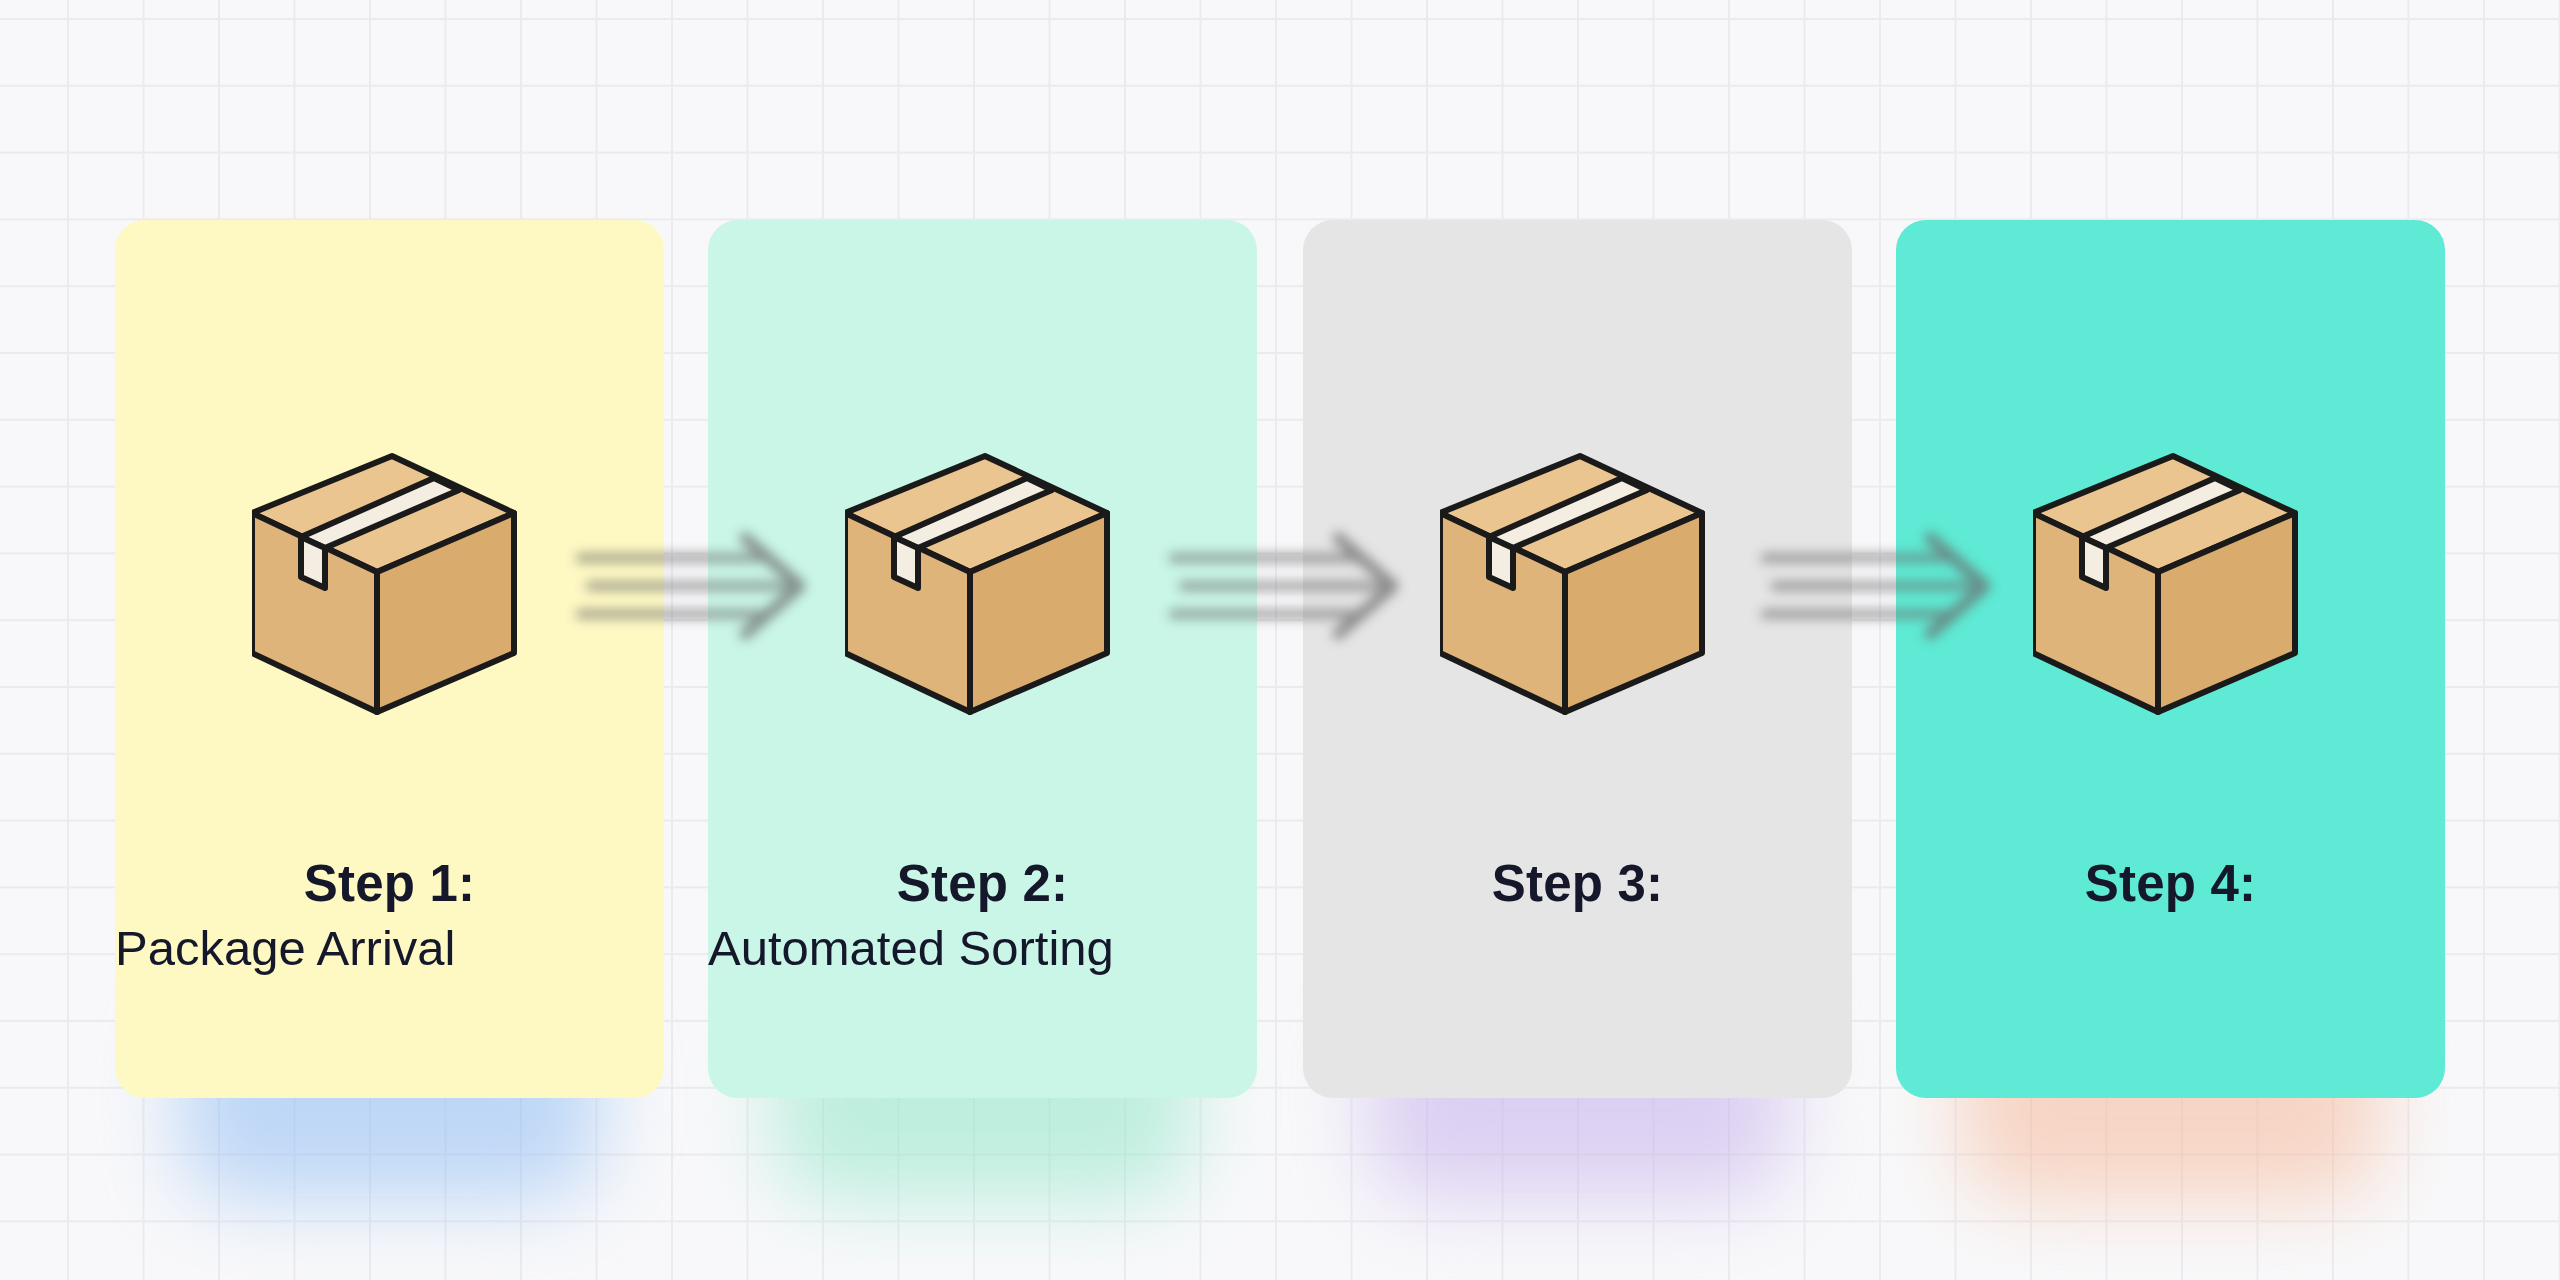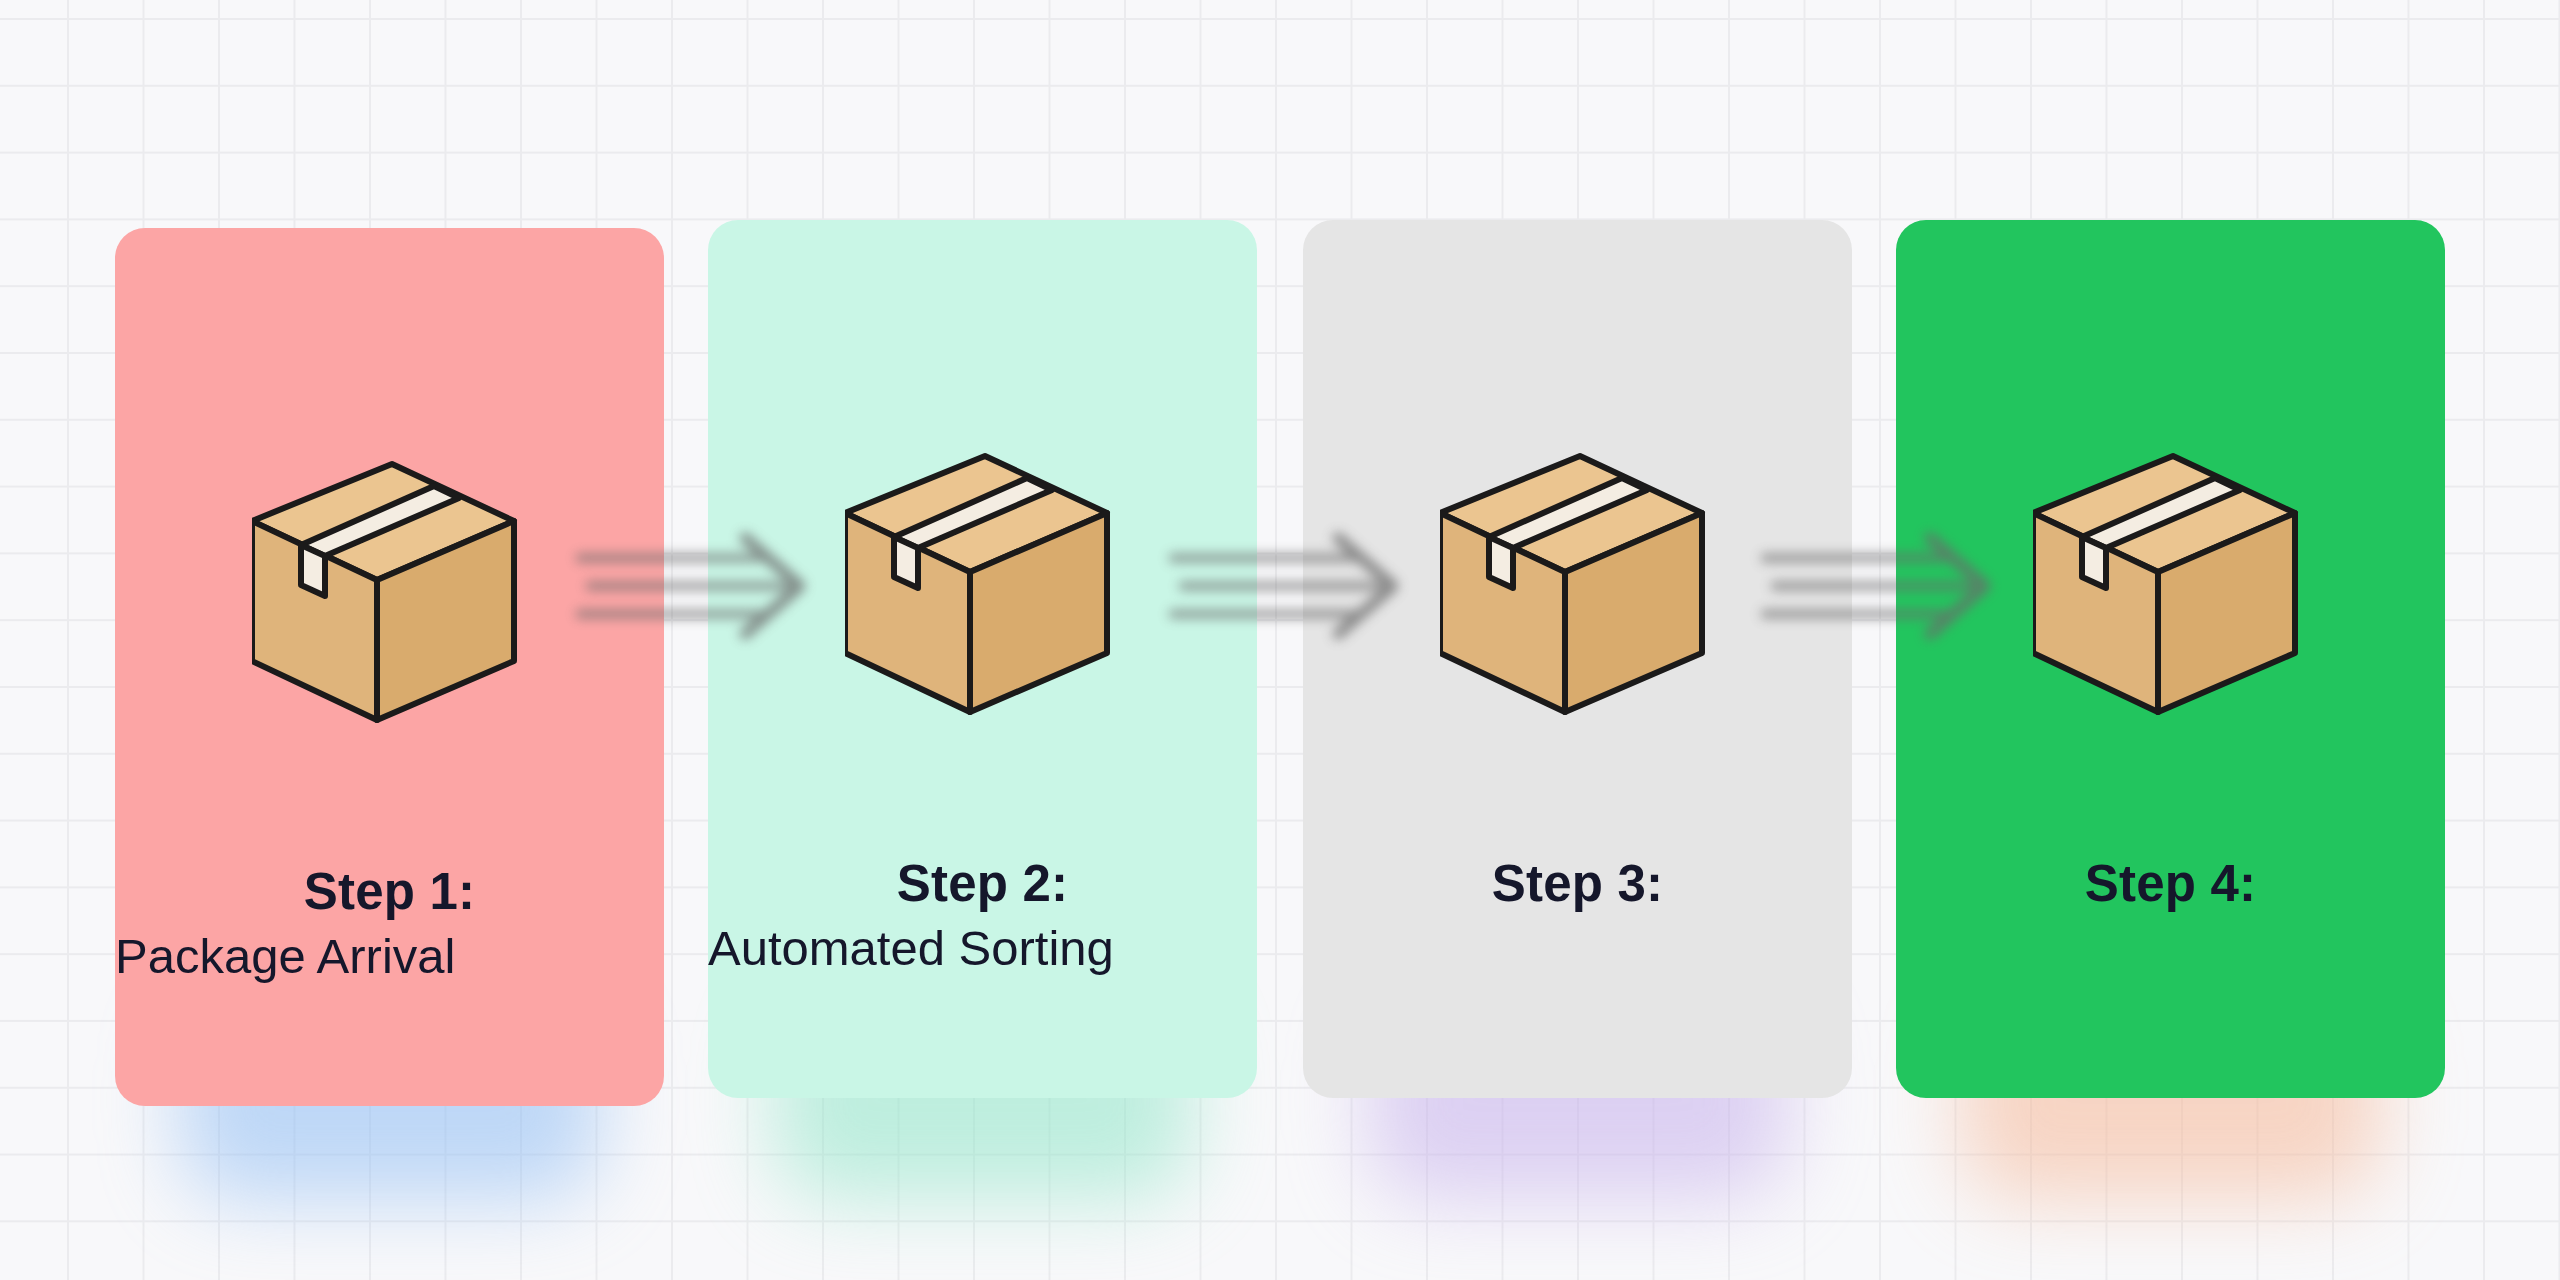--- a/index.html
+++ b/index.html
@@ -80,21 +80,21 @@
 </head>
 <body>
 
 <div class="stage">
 
   <div class="glow" style="left: 180px; background: rgb(143, 189, 244);"></div>
   <div class="glow" style="left: 773px; background: rgb(143, 230, 200);"></div>
   <div class="glow" style="left: 1368px; background: rgb(198, 176, 236);"></div>
   <div class="glow" style="left: 1961px; background: rgb(246, 184, 152);"></div>
 
-  <div class="card" style="left: 115px; background: #fca5a5; margin-top: 8px;">
+  <div class="card" style="left: 115px; background: #fef9c3;">
     <svg class="box" viewBox="0 0 280 270">
         <polygon points="140,6 262,63 125,122 0,63" fill="#ebc590" stroke="#1b1a1a" stroke-width="6" stroke-linejoin="round"></polygon>
         <polygon points="0,63 125,122 125,262 0,203" fill="#dfb47b" stroke="#1b1a1a" stroke-width="6" stroke-linejoin="round"></polygon>
         <polygon points="125,122 262,63 262,203 125,262" fill="#d9ab6d" stroke="#1b1a1a" stroke-width="6" stroke-linejoin="round"></polygon>
         <polygon points="49,87 182,28 207,40 73,98" fill="#f4ede2" stroke="#1b1a1a" stroke-width="6" stroke-linejoin="round"></polygon>
         <polygon points="49,87 73,98 73,138 49,127" fill="#f4ede2" stroke="#1b1a1a" stroke-width="6" stroke-linejoin="round"></polygon>
       </svg>
     <div class="step-label">Step 1:</div>
     <div class="step-title">Package Arrival</div>
   </div>
@@ -115,21 +115,21 @@
     <svg class="box" viewBox="0 0 280 270">
         <polygon points="140,6 262,63 125,122 0,63" fill="#ebc590" stroke="#1b1a1a" stroke-width="6" stroke-linejoin="round"></polygon>
         <polygon points="0,63 125,122 125,262 0,203" fill="#dfb47b" stroke="#1b1a1a" stroke-width="6" stroke-linejoin="round"></polygon>
         <polygon points="125,122 262,63 262,203 125,262" fill="#d9ab6d" stroke="#1b1a1a" stroke-width="6" stroke-linejoin="round"></polygon>
         <polygon points="49,87 182,28 207,40 73,98" fill="#f4ede2" stroke="#1b1a1a" stroke-width="6" stroke-linejoin="round"></polygon>
         <polygon points="49,87 73,98 73,138 49,127" fill="#f4ede2" stroke="#1b1a1a" stroke-width="6" stroke-linejoin="round"></polygon>
       </svg>
     <div class="step-label">Step 3:</div>
   </div>
 
-  <div class="card" style="left: 1896px; background: #22c55e;">
+  <div class="card" style="left: 1896px; background: #5eead4;">
     <svg class="box" viewBox="0 0 280 270">
         <polygon points="140,6 262,63 125,122 0,63" fill="#ebc590" stroke="#1b1a1a" stroke-width="6" stroke-linejoin="round"></polygon>
         <polygon points="0,63 125,122 125,262 0,203" fill="#dfb47b" stroke="#1b1a1a" stroke-width="6" stroke-linejoin="round"></polygon>
         <polygon points="125,122 262,63 262,203 125,262" fill="#d9ab6d" stroke="#1b1a1a" stroke-width="6" stroke-linejoin="round"></polygon>
         <polygon points="49,87 182,28 207,40 73,98" fill="#f4ede2" stroke="#1b1a1a" stroke-width="6" stroke-linejoin="round"></polygon>
         <polygon points="49,87 73,98 73,138 49,127" fill="#f4ede2" stroke="#1b1a1a" stroke-width="6" stroke-linejoin="round"></polygon>
       </svg>
     <div class="step-label">Step 4:</div>
   </div>
 

